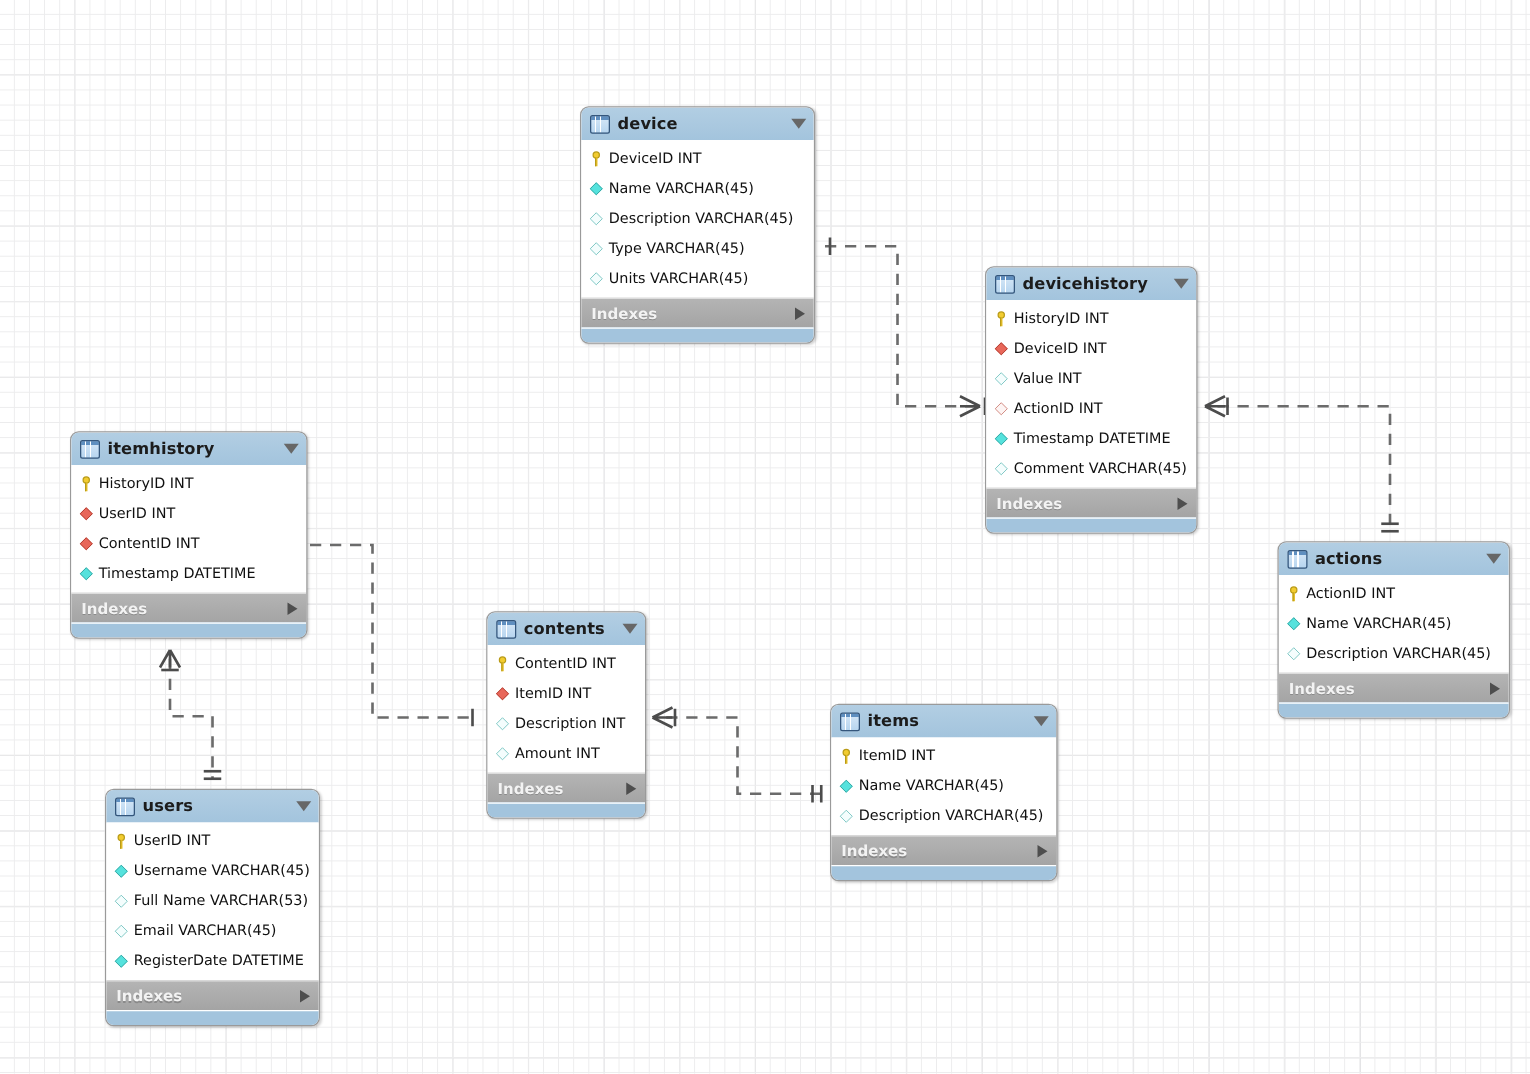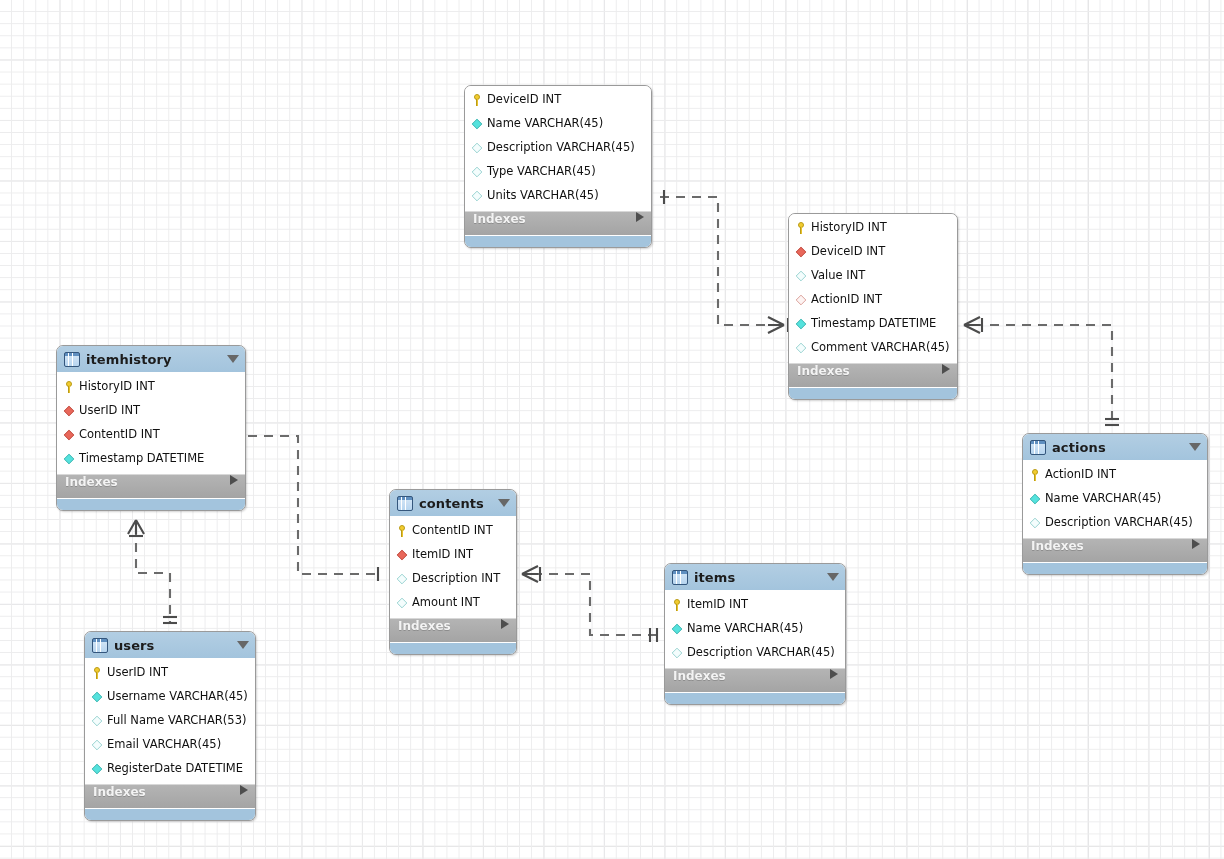--- a/index.html
+++ b/index.html
@@ -127,20 +127,21 @@
   .d-cyan-open i { background: #f4fdfd; border-color: #69bdba; }
   .d-red-fill i  { background: #e8675a; border-color: #a8362a; }
   .d-red-open i  { background: #fdf4f3; border-color: #c9766c; }
   .col-text {
     font-size: 11.5px;
     color: #101010;
     line-height: 1;
   }
   .tbl-indexes {
     display: flex;
+    align-items: center;
     height: 23px;
     background: linear-gradient(to bottom, #b4b4b4 0%, #a4a4a4 100%);
     border-top: 1px solid #d8d8d8;
     padding: 0 7px 0 8px;
   }
   .idx-label {
     font-size: 12px;
     font-weight: bold;
     color: #f3f3f3;
     flex: 1 1 auto;
@@ -221,20 +222,25 @@
 
       <g>
         <line x1="650" y1="628" x2="650" y2="642"></line>
         <line x1="657" y1="628" x2="657" y2="642"></line>
       </g>
     </g>
   </svg>
 
   <div id="tables-layer">
       <div class="table-node" style="left: 464px; top: 85px; width: 188px;">
+        <div class="tbl-header">
+          <span class="tbl-icon"></span>
+          <span class="tbl-title">device</span>
+          <span class="tbl-caret"></span>
+        </div>
         <div class="tbl-cols">
           <div class="col-row">
             <span class="col-ico ico-key"></span>
             <span class="col-text">DeviceID INT</span>
           </div>
           <div class="col-row">
             <span class="col-ico ico-diamond d-cyan-fill">
               <i></i>
             </span>
             <span class="col-text">Name VARCHAR(45)</span>
@@ -258,20 +264,25 @@
             <span class="col-text">Units VARCHAR(45)</span>
           </div>
         </div>
         <div class="tbl-indexes">
           <span class="idx-label">Indexes</span>
           <span class="idx-caret"></span>
         </div>
         <div class="tbl-foot"></div>
       </div>
       <div class="table-node" style="left: 788px; top: 213px; width: 170px;">
+        <div class="tbl-header">
+          <span class="tbl-icon"></span>
+          <span class="tbl-title">devicehistory</span>
+          <span class="tbl-caret"></span>
+        </div>
         <div class="tbl-cols">
           <div class="col-row">
             <span class="col-ico ico-key"></span>
             <span class="col-text">HistoryID INT</span>
           </div>
           <div class="col-row">
             <span class="col-ico ico-diamond d-red-fill">
               <i></i>
             </span>
             <span class="col-text">DeviceID INT</span>

